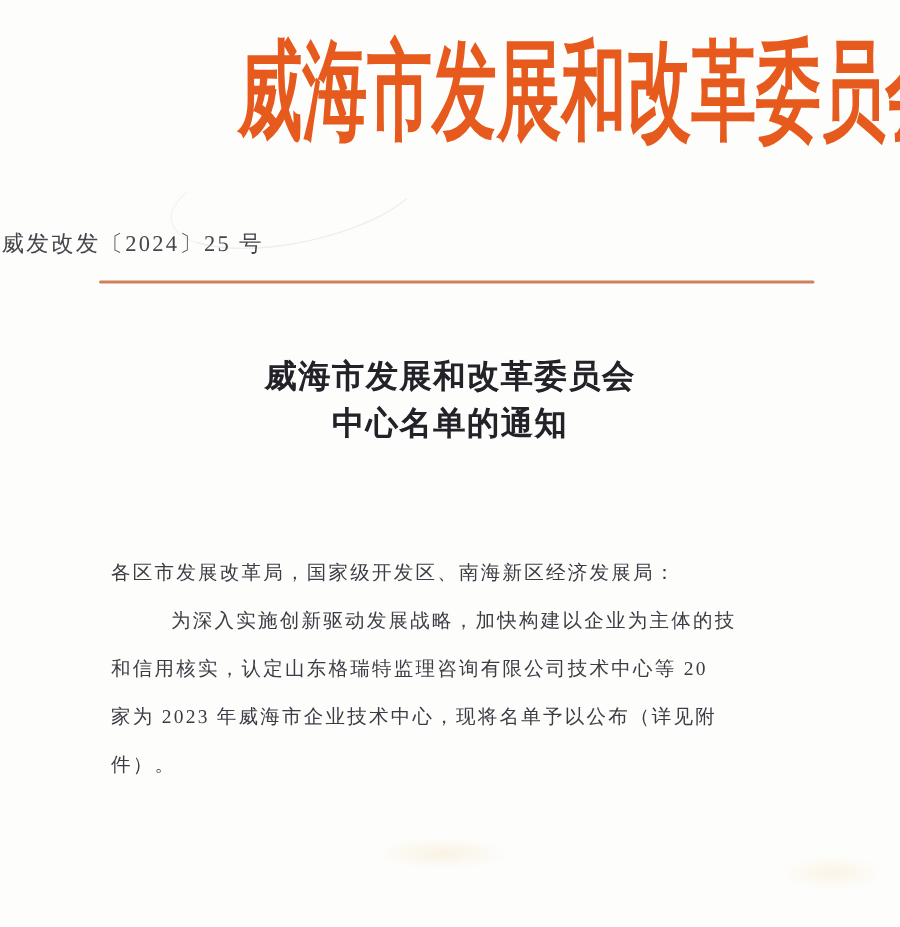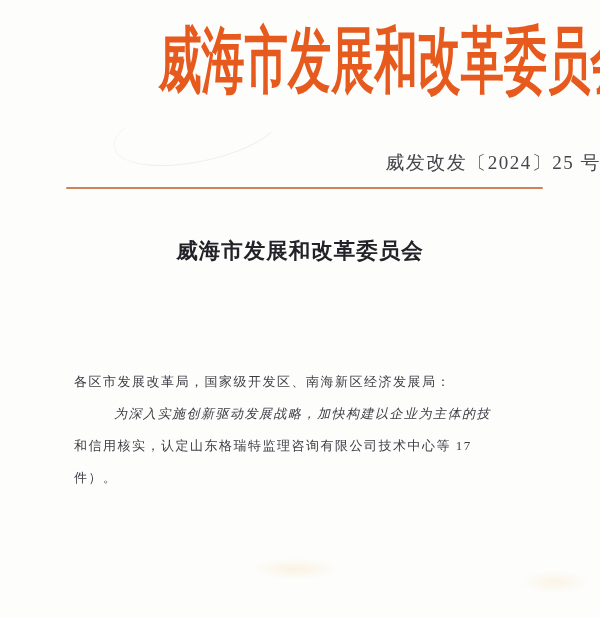--- a/index.html
+++ b/index.html
@@ -34,22 +34,22 @@
     letter-spacing: 0px;
     transform: scaleX(0.60);
     transform-origin: 50% 50%;
   }
   
   .doc-number {
     position: absolute;
     top: 152px;
     left: 1px;
     width: 600px;
-    text-align: right;
-    font-size: 19px;
+    text-align: left;
+    font-size: 15px;
     line-height: 22px;
     letter-spacing: 1.5px;
     color: #45464c;
   }
   
   .divider {
     position: absolute;
     top: 187px;
     left: 66px;
     width: 477px;
@@ -82,21 +82,20 @@
     font-size: 13px;
     line-height: 32px;
     letter-spacing: 1.5px;
     color: #3c3d44;
   }
   .body-text .b-line {
     white-space: nowrap;
   }
   .body-text .b-line.indent {
     text-indent: 40px;
-    font-style: italic;
   }
   
   .artifact {
     position: absolute;
     pointer-events: none;
   }
   .artifact.arc {
     top: 98px;
     left: 112px;
     width: 170px;
@@ -131,25 +130,27 @@
   </div>
 
   <div class="artifact arc"></div>
 
   <div class="doc-number">威发改发〔2024〕25 号</div>
 
   <div class="divider"></div>
 
   <div class="doc-title">
     <div class="t-line">威海市发展和改革委员会</div>
+    <div class="t-line">中心名单的通知</div>
   </div>
 
   <div class="body-text">
     <div class="b-line">各区市发展改革局，国家级开发区、南海新区经济发展局：</div>
     <div class="b-line indent">为深入实施创新驱动发展战略，加快构建以企业为主体的技</div>
-    <div class="b-line">和信用核实，认定山东格瑞特监理咨询有限公司技术中心等 17</div>
+    <div class="b-line">和信用核实，认定山东格瑞特监理咨询有限公司技术中心等 20</div>
+    <div class="b-line">家为 2023 年威海市企业技术中心，现将名单予以公布（详见附</div>
     <div class="b-line">件）。</div>
   </div>
 
   <div class="artifact blob1"></div>
   <div class="artifact blob2"></div>
 
 </div>
 
 </body></html>

